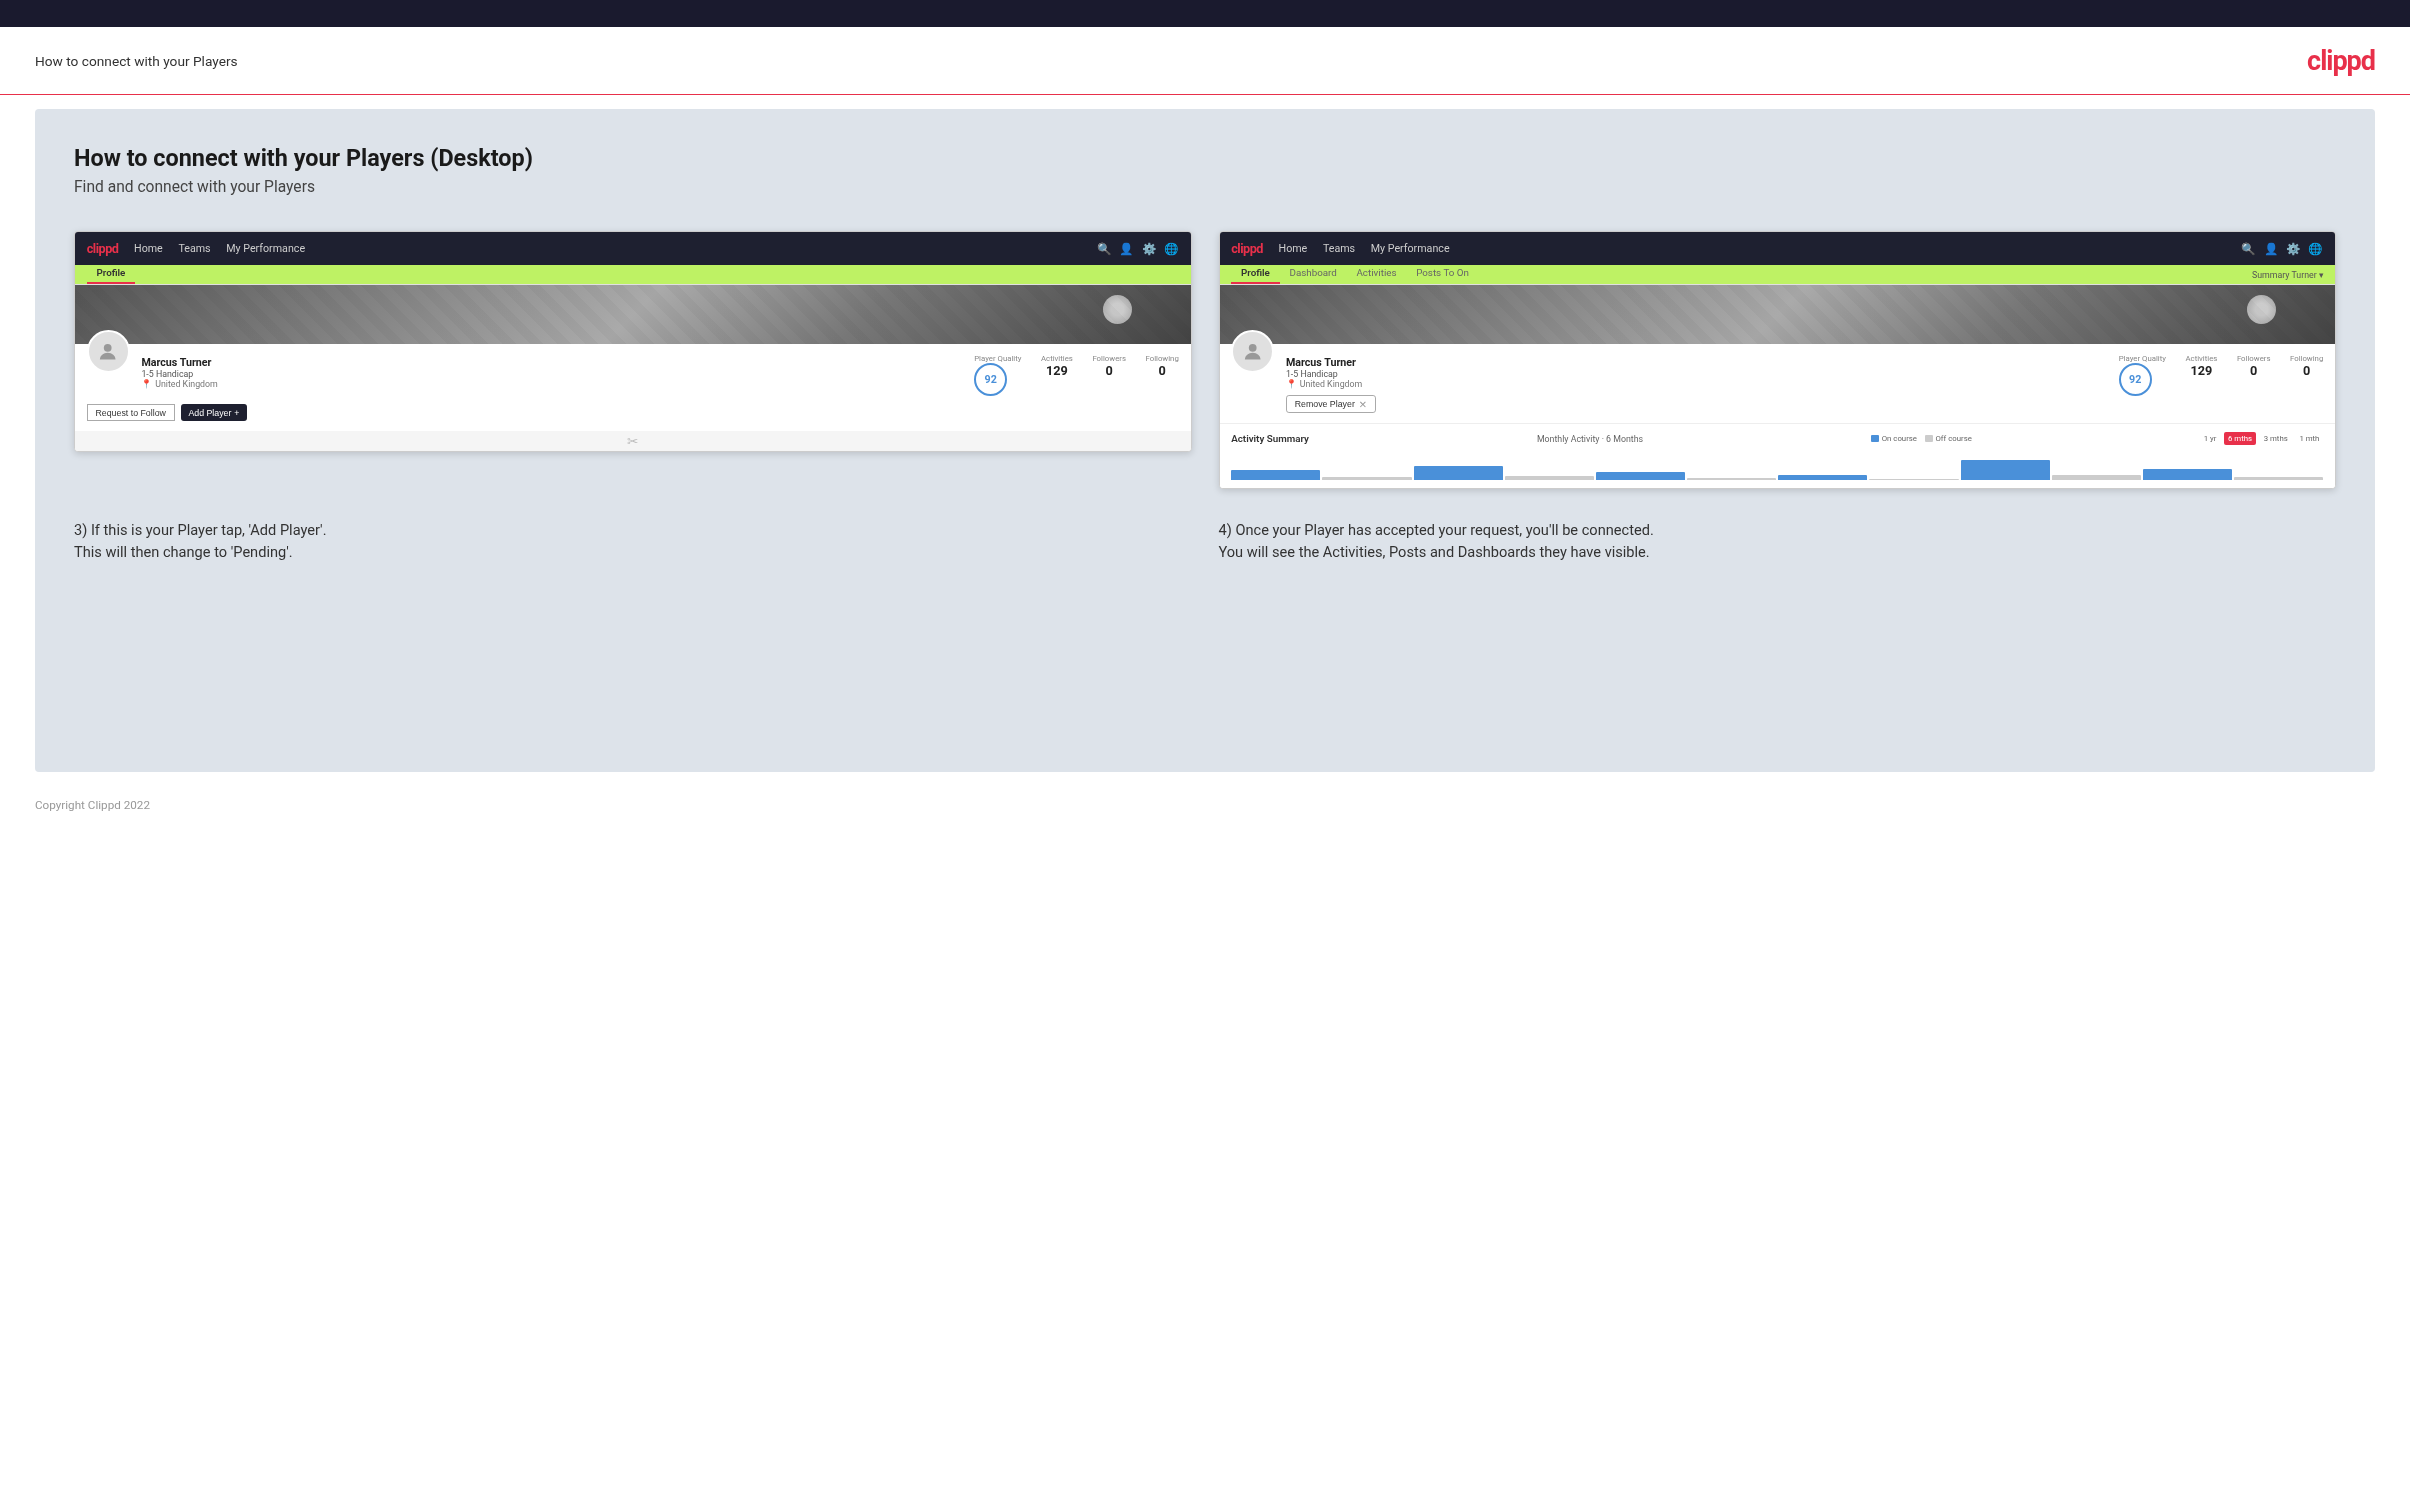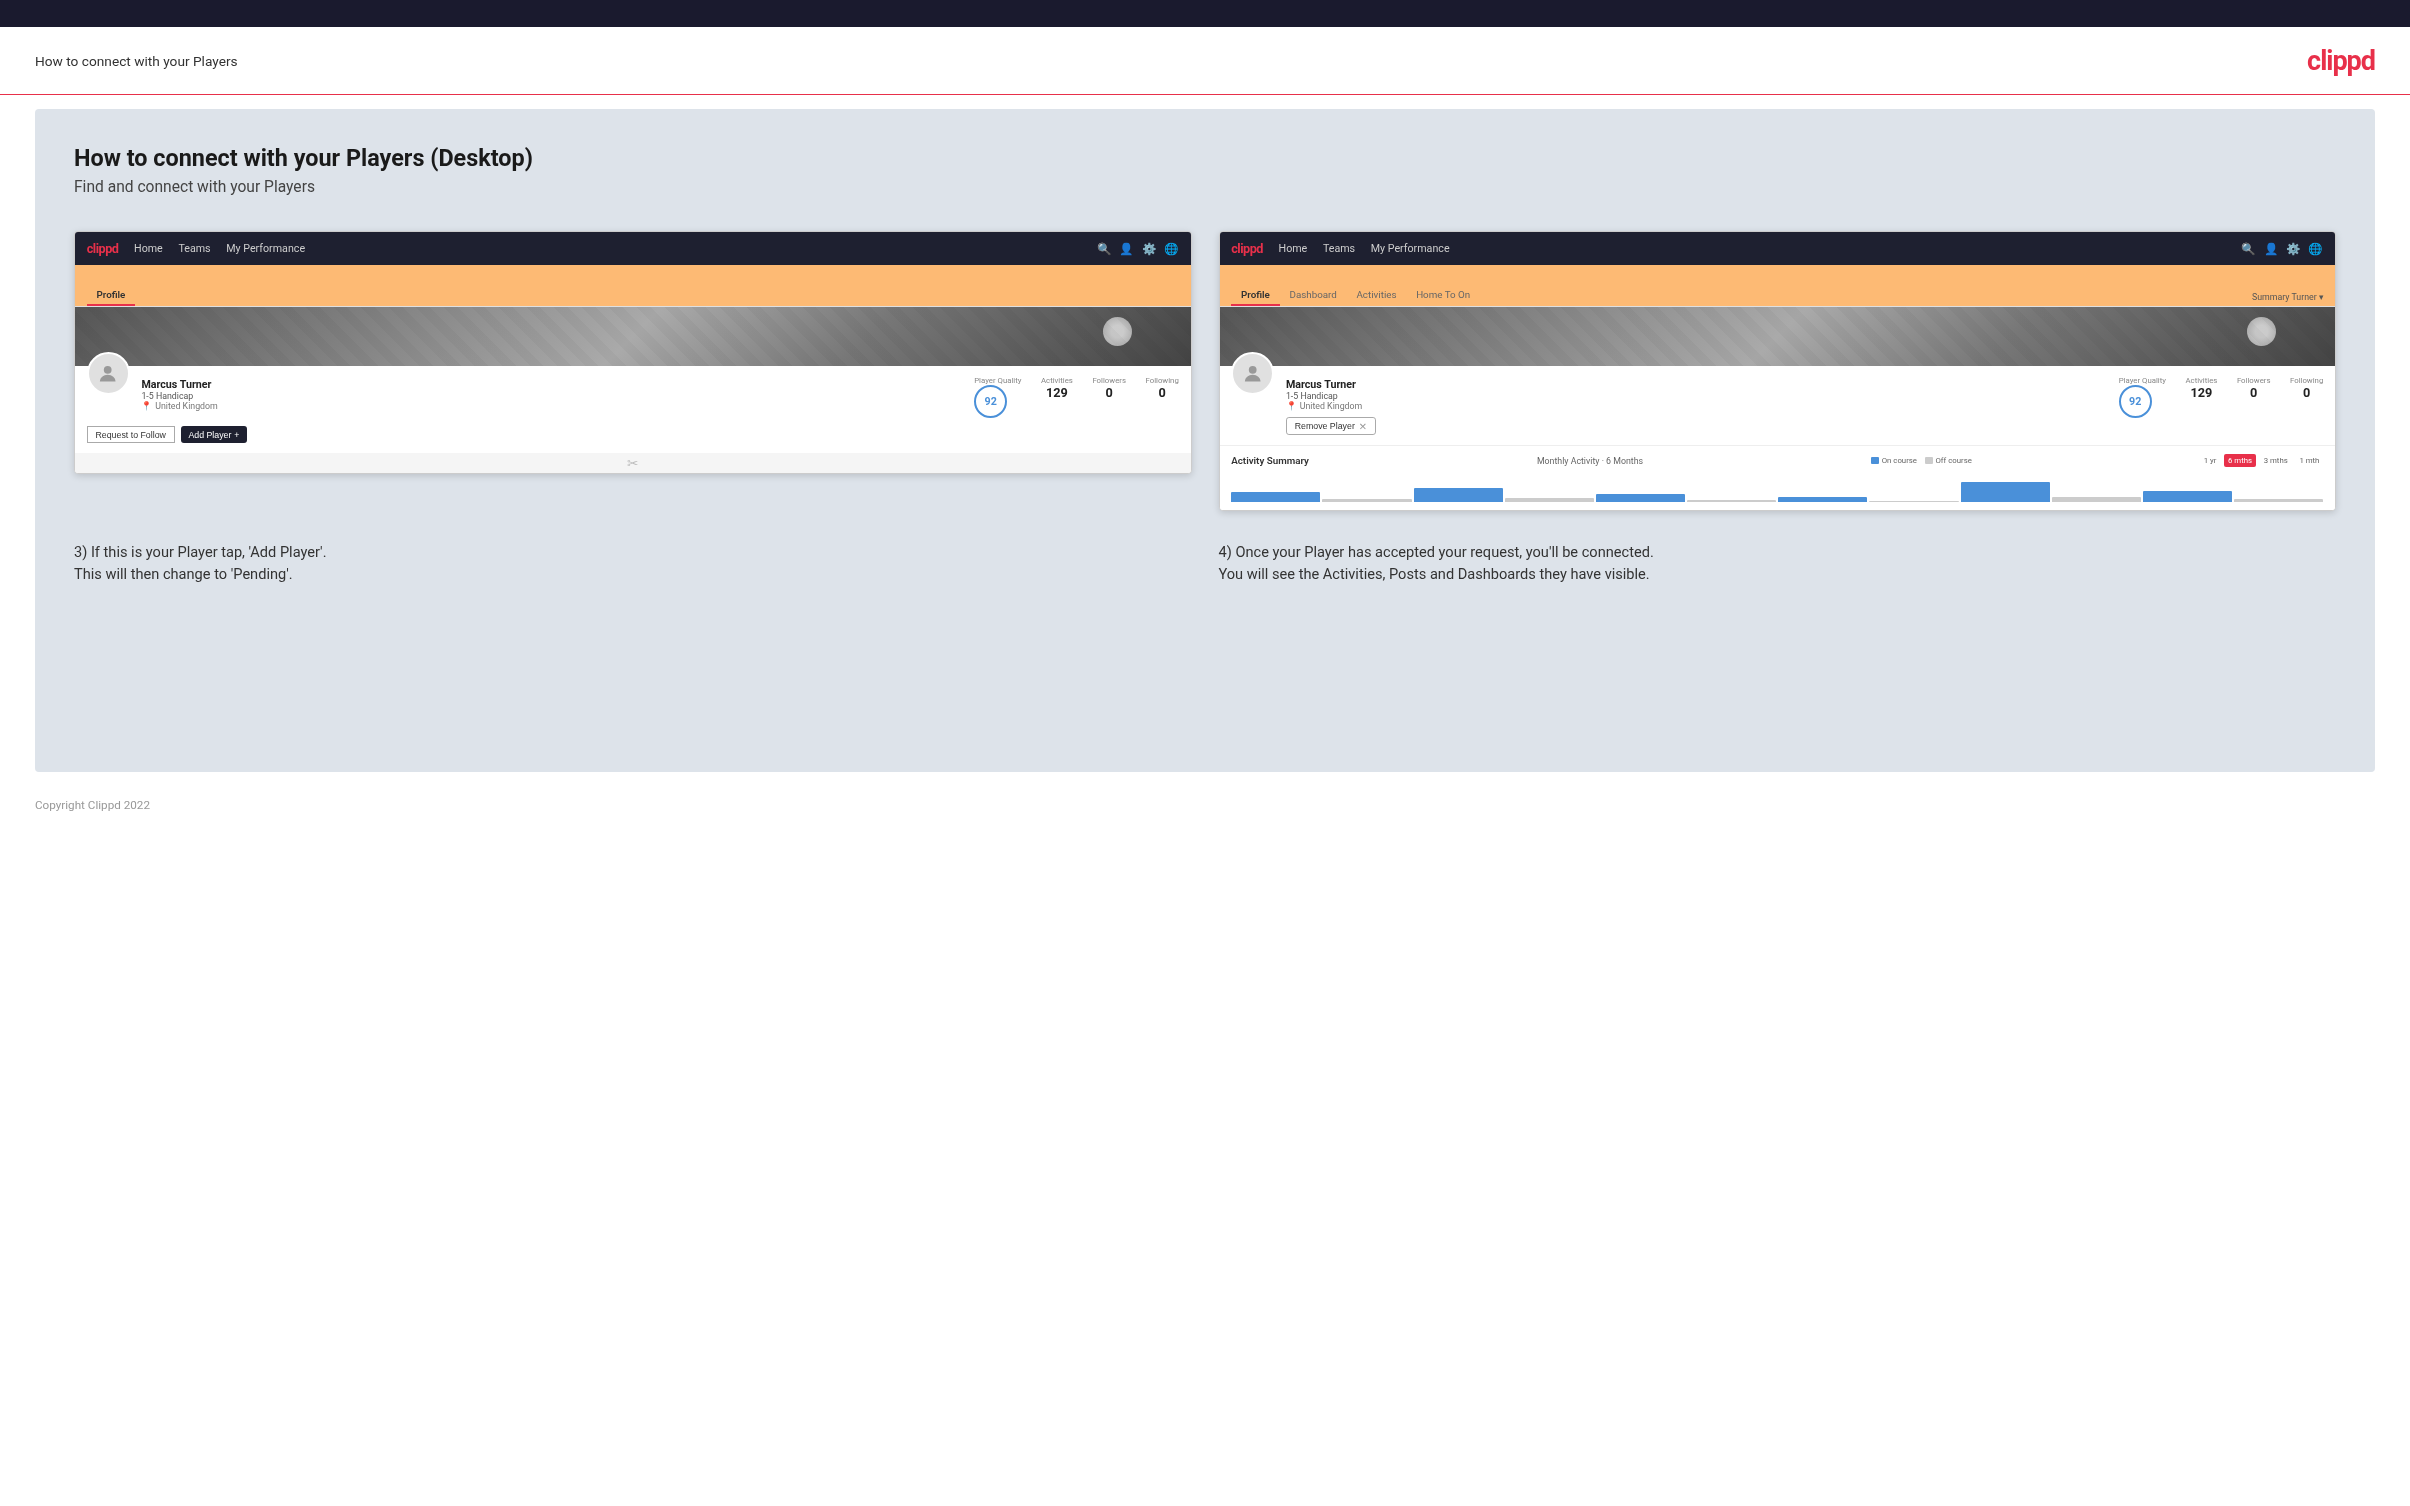--- a/index.html
+++ b/index.html
@@ -97,25 +97,25 @@
     }
     .app-nav-spacer { flex: 1; }
     .app-nav-icons {
       display: flex;
       gap: 7.8px;
       align-items: center;
     }
 
     
     .app-tabbar {
-      background: #fdba74;
+      background: #bef264;
       display: flex;
       padding: 0 11.7px;
       border-bottom: 1px solid #e0e0e0;
-      height: 42px;
+      height: 20px;
       align-items: flex-end;
     }
     .app-tab {
       font-size: 9.8px;
       color: #666;
       padding: 0 9.8px 3.9px;
       cursor: pointer;
       border-bottom: 2px solid transparent;
     }
     .app-tab.active {
@@ -489,21 +489,21 @@
             <span>👤</span>
             <span>⚙️</span>
             <span>🌐</span>
           </div>
         </div>
 
         <div class="app-tabbar">
           <span class="app-tab active">Profile</span>
           <span class="app-tab">Dashboard</span>
           <span class="app-tab">Activities</span>
-          <span class="app-tab">Home To On</span>
+          <span class="app-tab">Posts To On</span>
           <div class="app-tab-spacer"></div>
           <span class="app-tab-user">Summary Turner ▾</span>
         </div>
 
         <div class="app-banner"></div>
 
         <div class="app-profile">
           <div class="profile-row">
             <div class="avatar-circle">
               <svg class="avatar-icon" viewBox="0 0 24 24" fill="#999">

